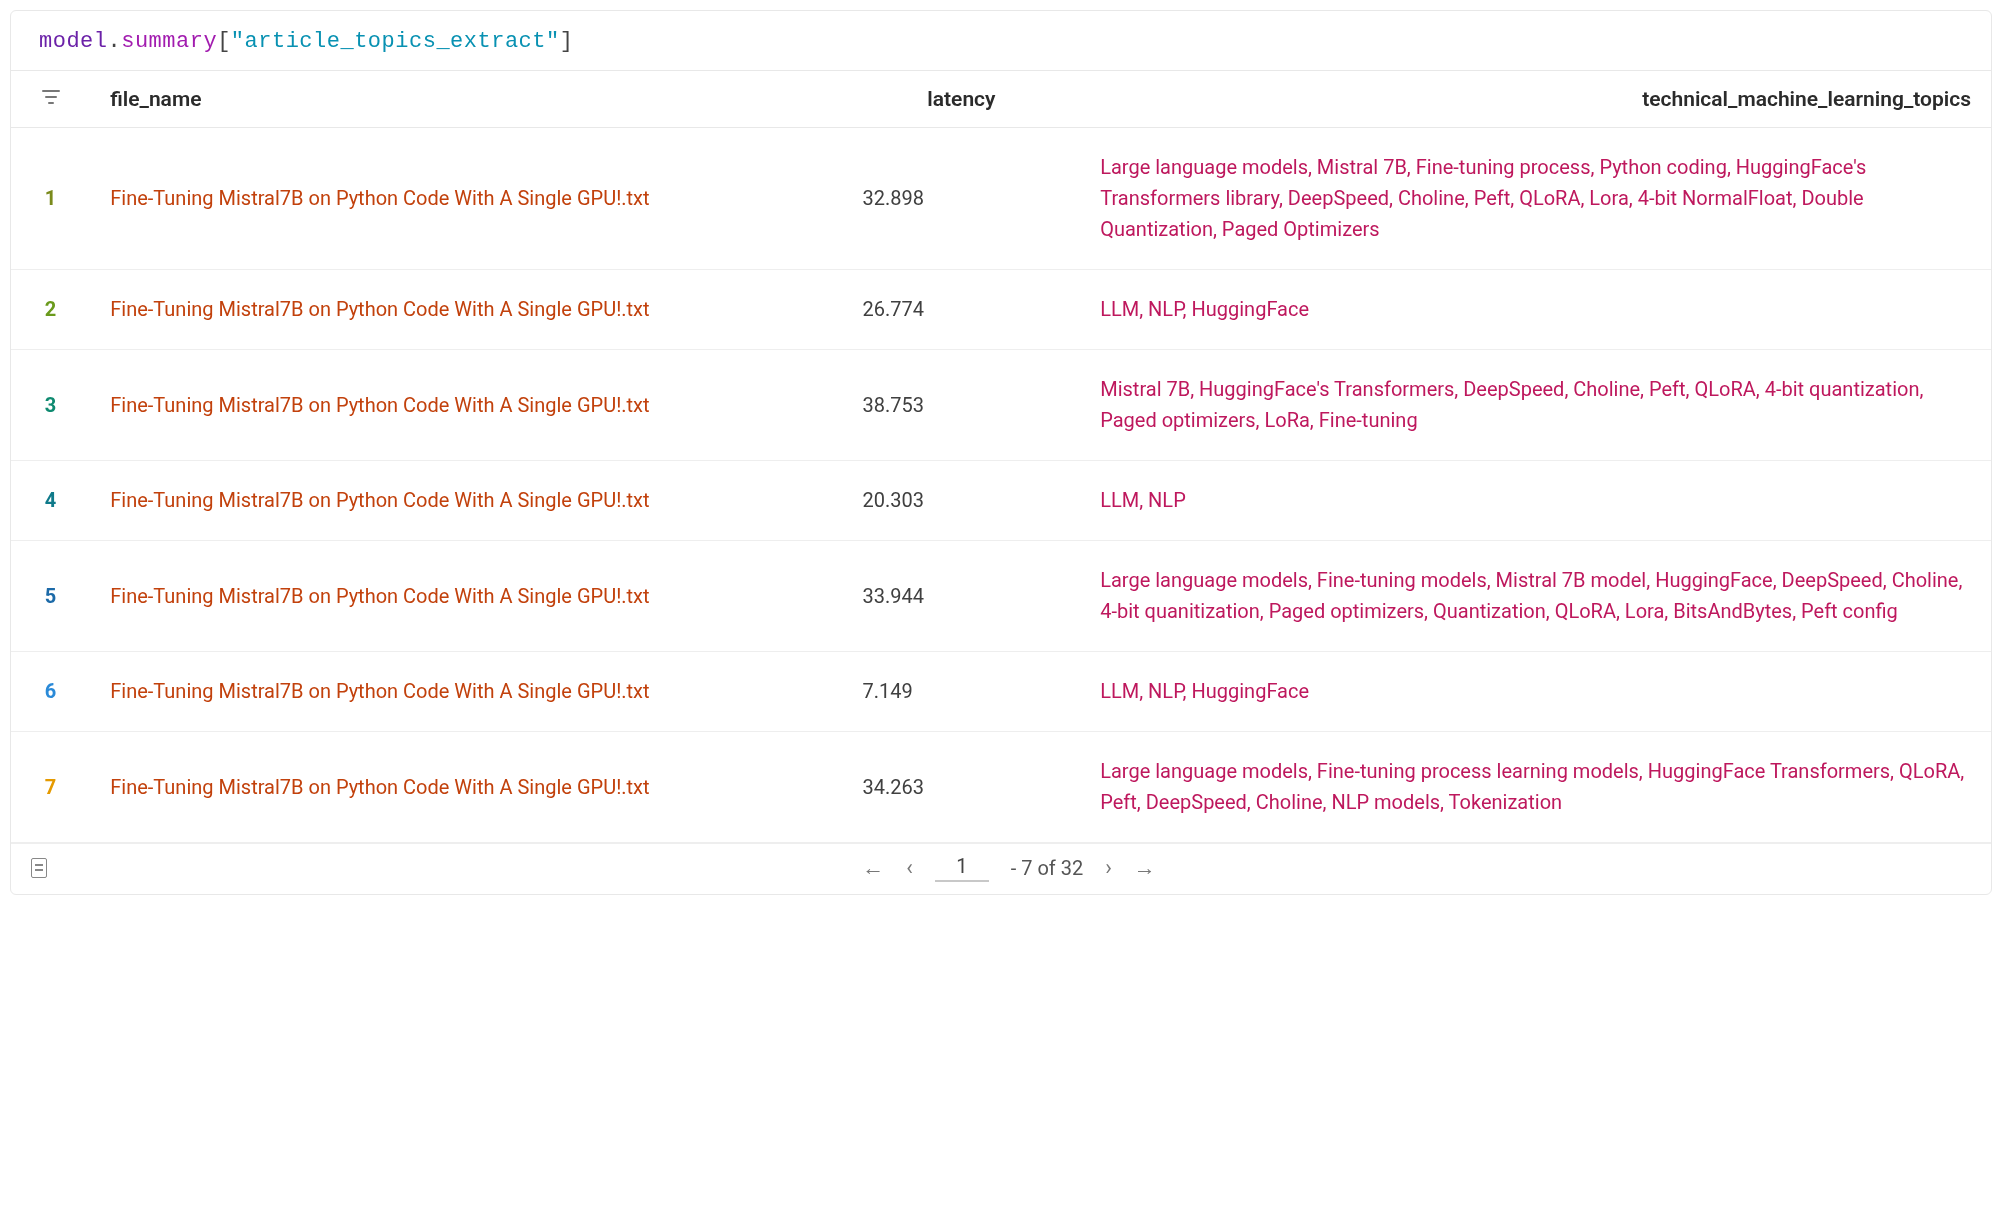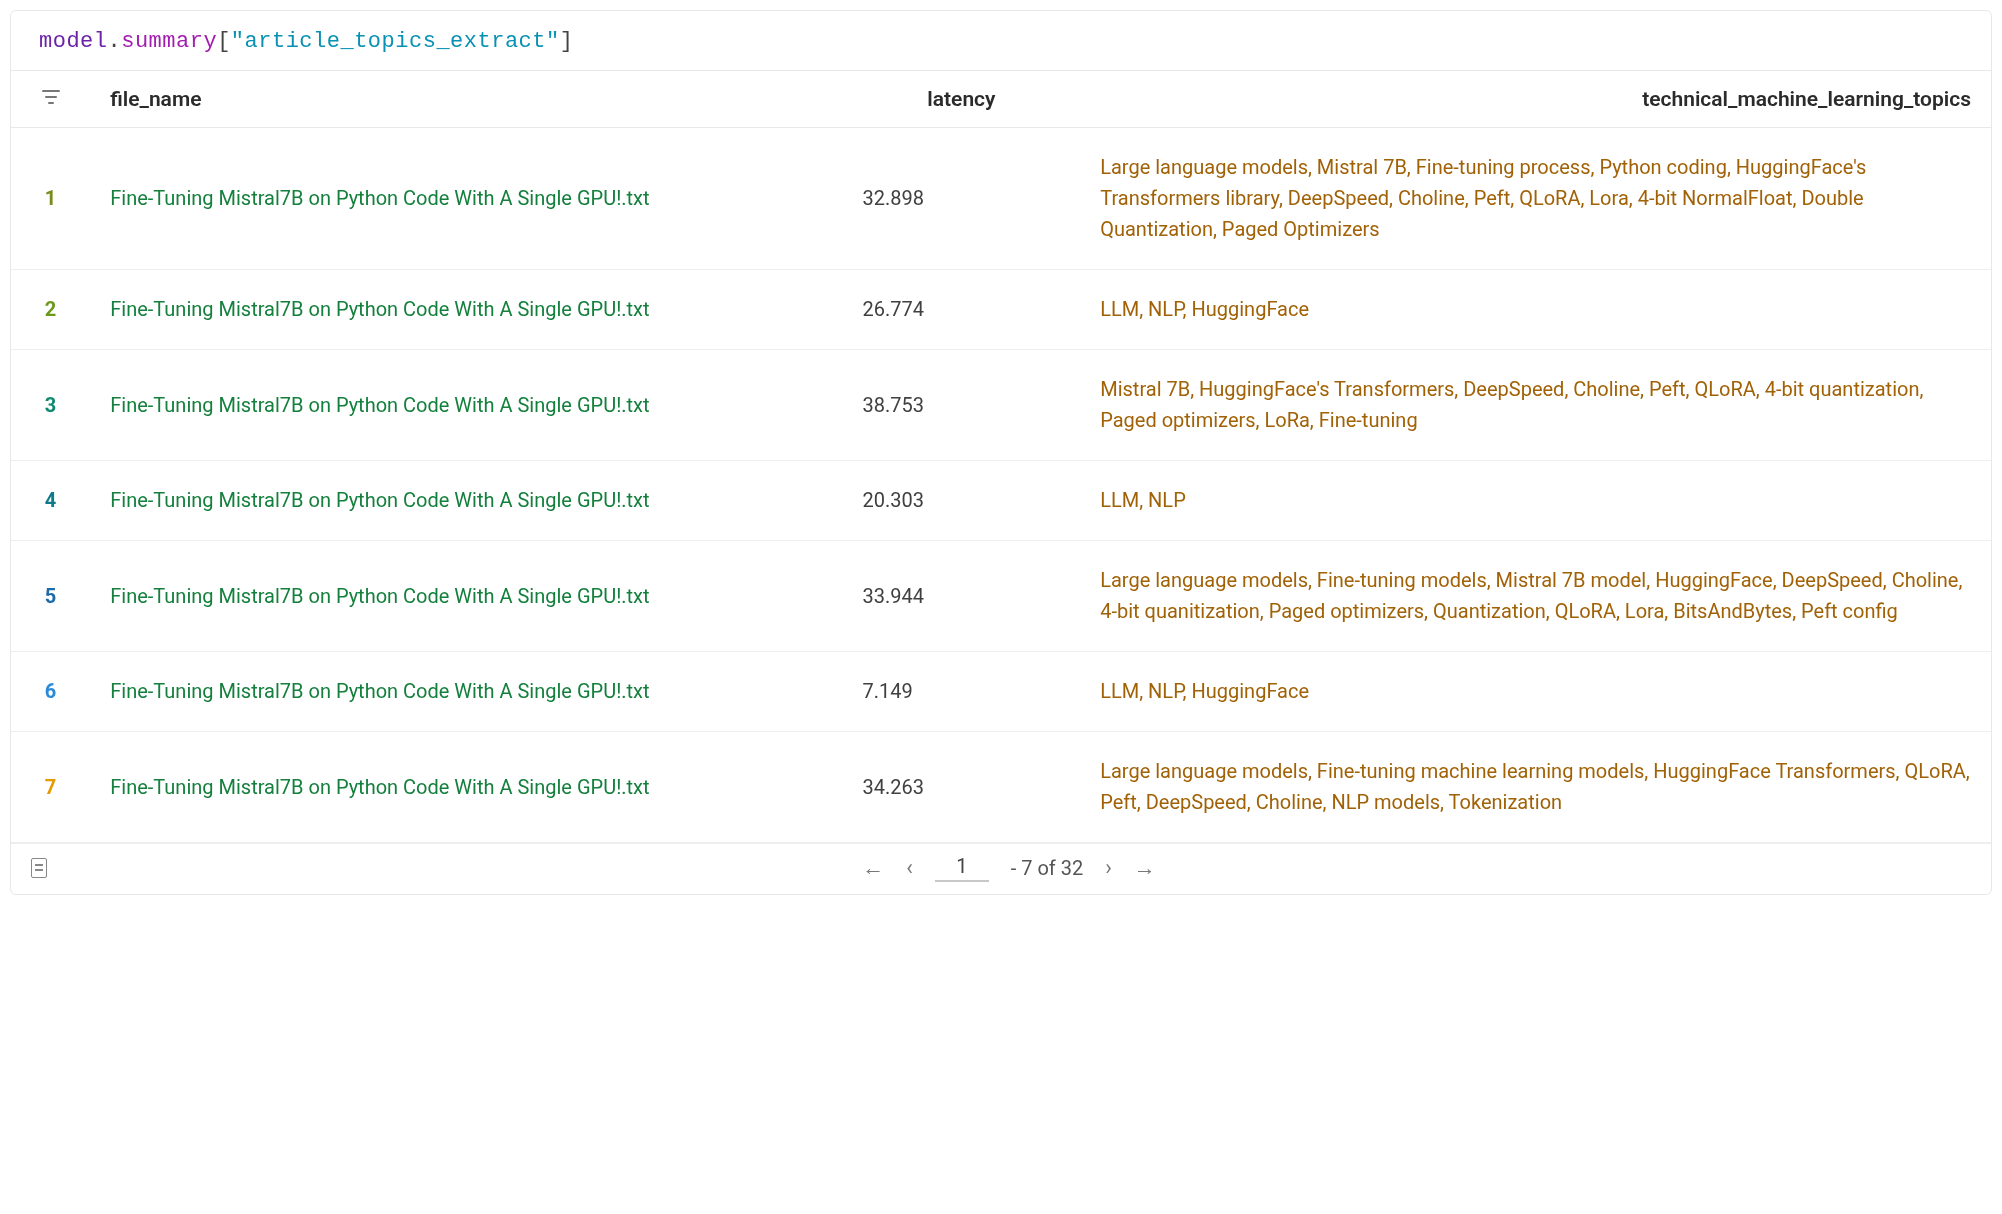--- a/index.html
+++ b/index.html
@@ -46,23 +46,23 @@
 tbody td {
   padding: 24px 20px;
   border-bottom: 1px solid #eeeeee;
   vertical-align: middle;
   color: #3a3a3a;
   font-size: 20px;
   line-height: 1.55;
 }
 tbody tr:last-child td { border-bottom: 1px solid #eeeeee; }
 td.col-idx { text-align: center; font-weight: 700; font-size: 20px; width: 58px; }
-td.col-file { color: #15803d; }
+td.col-file { color: #c2410c; }
 td.col-lat { color: #404040; }
-td.col-top { color: #a16207; }
+td.col-top { color: #be185d; }
 
 .idx-1 { color: #7a8a1c; }
 .idx-2 { color: #6a9a1c; }
 .idx-3 { color: #0f8a70; }
 .idx-4 { color: #0f7a8a; }
 .idx-5 { color: #1c6aa8; }
 .idx-6 { color: #2a8ad8; }
 .idx-7 { color: #e59a00; }
 
 .filter-icon {
@@ -176,21 +176,21 @@
         <tr>
           <td class="col-idx idx-6">6</td>
           <td class="col-file">Fine-Tuning Mistral7B on Python Code With A Single GPU!.txt</td>
           <td class="col-lat">7.149</td>
           <td class="col-top">LLM, NLP, HuggingFace</td>
         </tr>
         <tr>
           <td class="col-idx idx-7">7</td>
           <td class="col-file">Fine-Tuning Mistral7B on Python Code With A Single GPU!.txt</td>
           <td class="col-lat">34.263</td>
-          <td class="col-top">Large language models, Fine-tuning machine learning models, HuggingFace Transformers, QLoRA, Peft, DeepSpeed, Choline, NLP models, Tokenization</td>
+          <td class="col-top">Large language models, Fine-tuning process learning models, HuggingFace Transformers, QLoRA, Peft, DeepSpeed, Choline, NLP models, Tokenization</td>
         </tr>
       </tbody>
     </table>
   </div>
 
   <div class="footer">
     <span class="left-icon"></span>
     <div class="pager">
       <span class="arrow">←</span>
       <span class="chev">‹</span>

